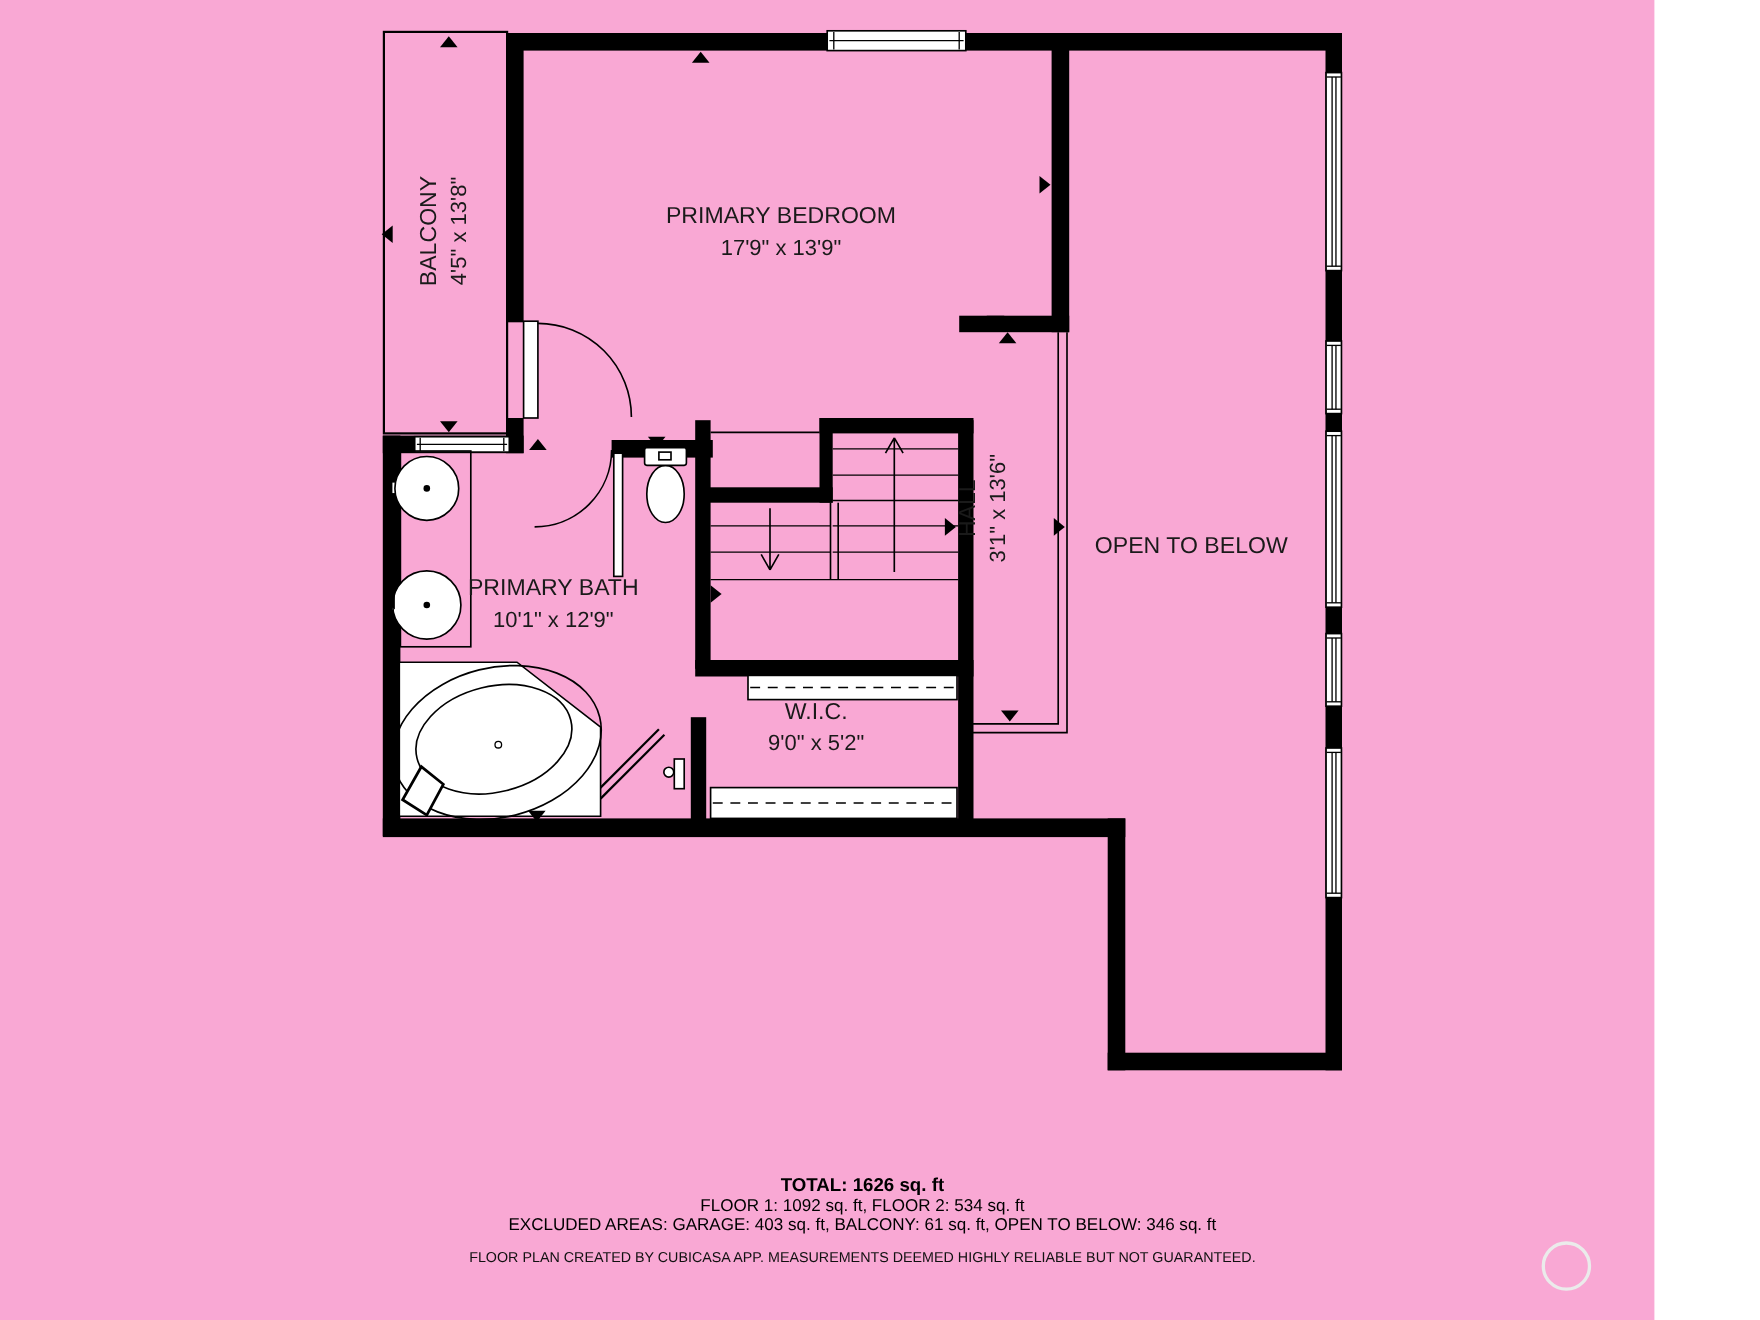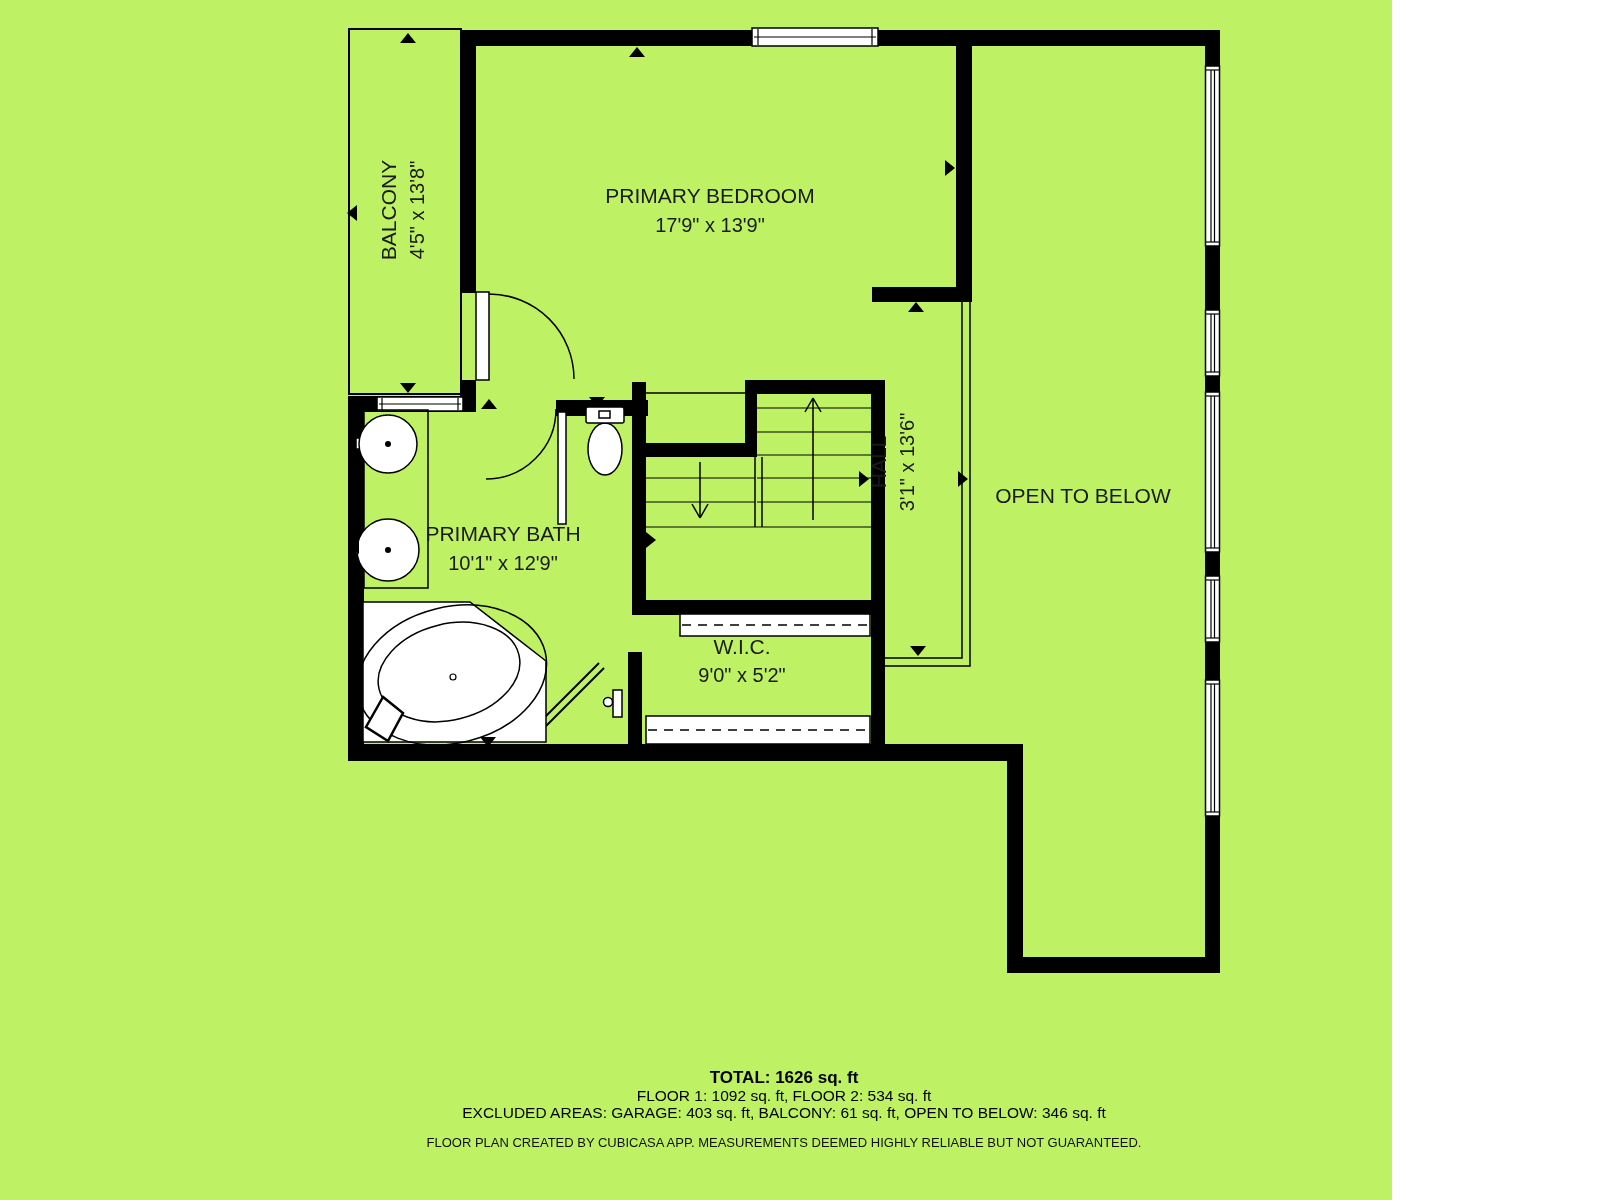--- a/index.html
+++ b/index.html
@@ -1,19 +1,19 @@
 <!DOCTYPE html>
 <html><head>
 <meta charset="utf-8">
 <style>
   html,body{margin:0;padding:0;background:#ffffff;}
   .canvas{
     position:relative;
-    width:1392px;height:1200px;
-    background:#bef264;
+    width:1504px;height:1200px;
+    background:#f9a8d4;
     font-family:"Liberation Sans", sans-serif;
     overflow:hidden;
     text-decoration:underline;
   }
   svg{position:absolute;left:0;top:0;}
   .wall{fill:#000000;stroke:none;}
   .thin{fill:none;stroke:#000000;stroke-width:2;}
   .thin15{fill:none;stroke:#000000;stroke-width:1.5;}
   .tread{stroke:#000000;stroke-width:1.2;}
   .fixture{fill:#ffffff;stroke:#000000;stroke-width:1.5;}

